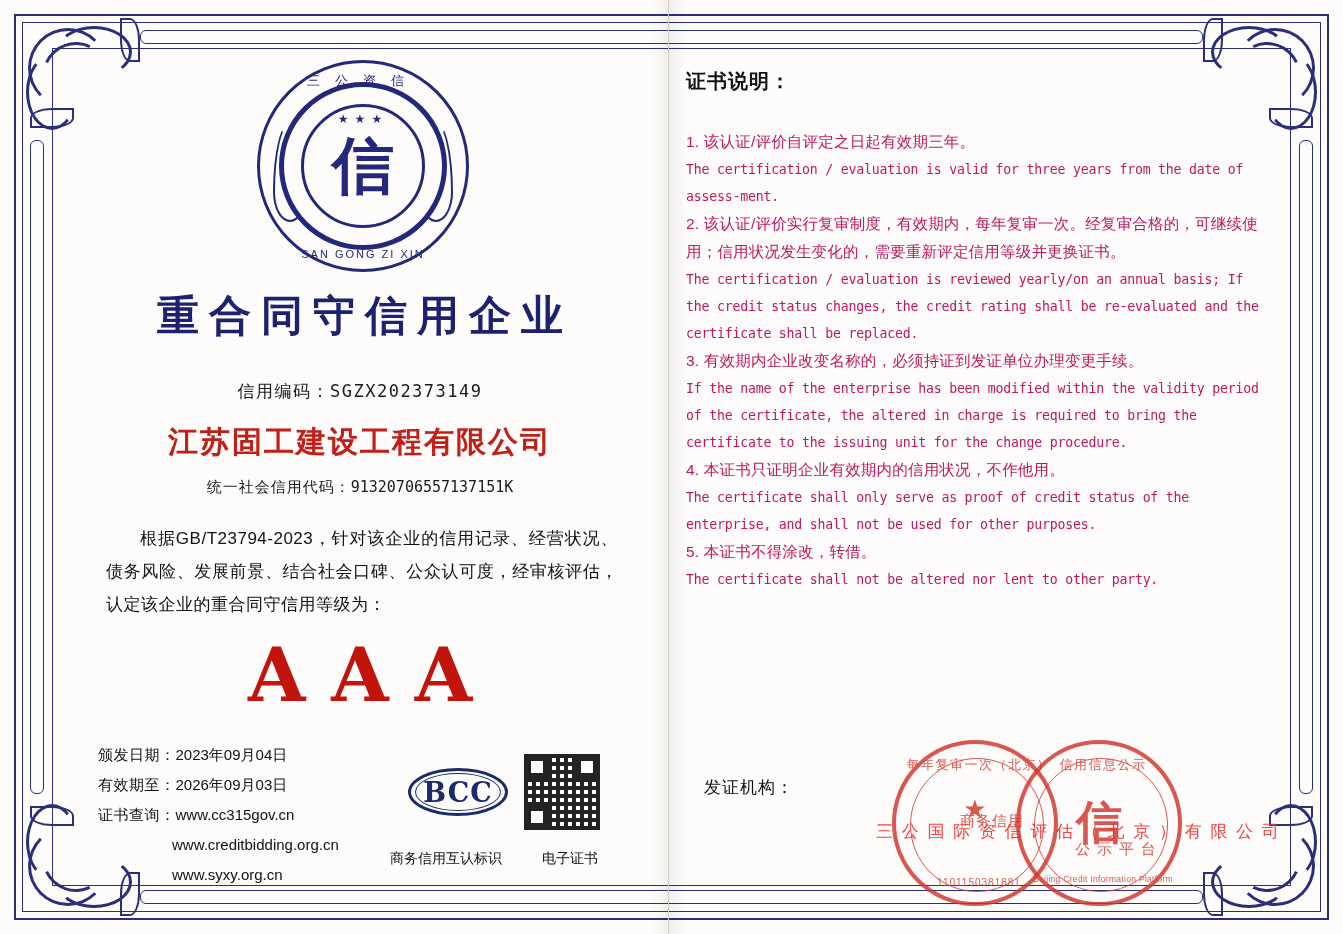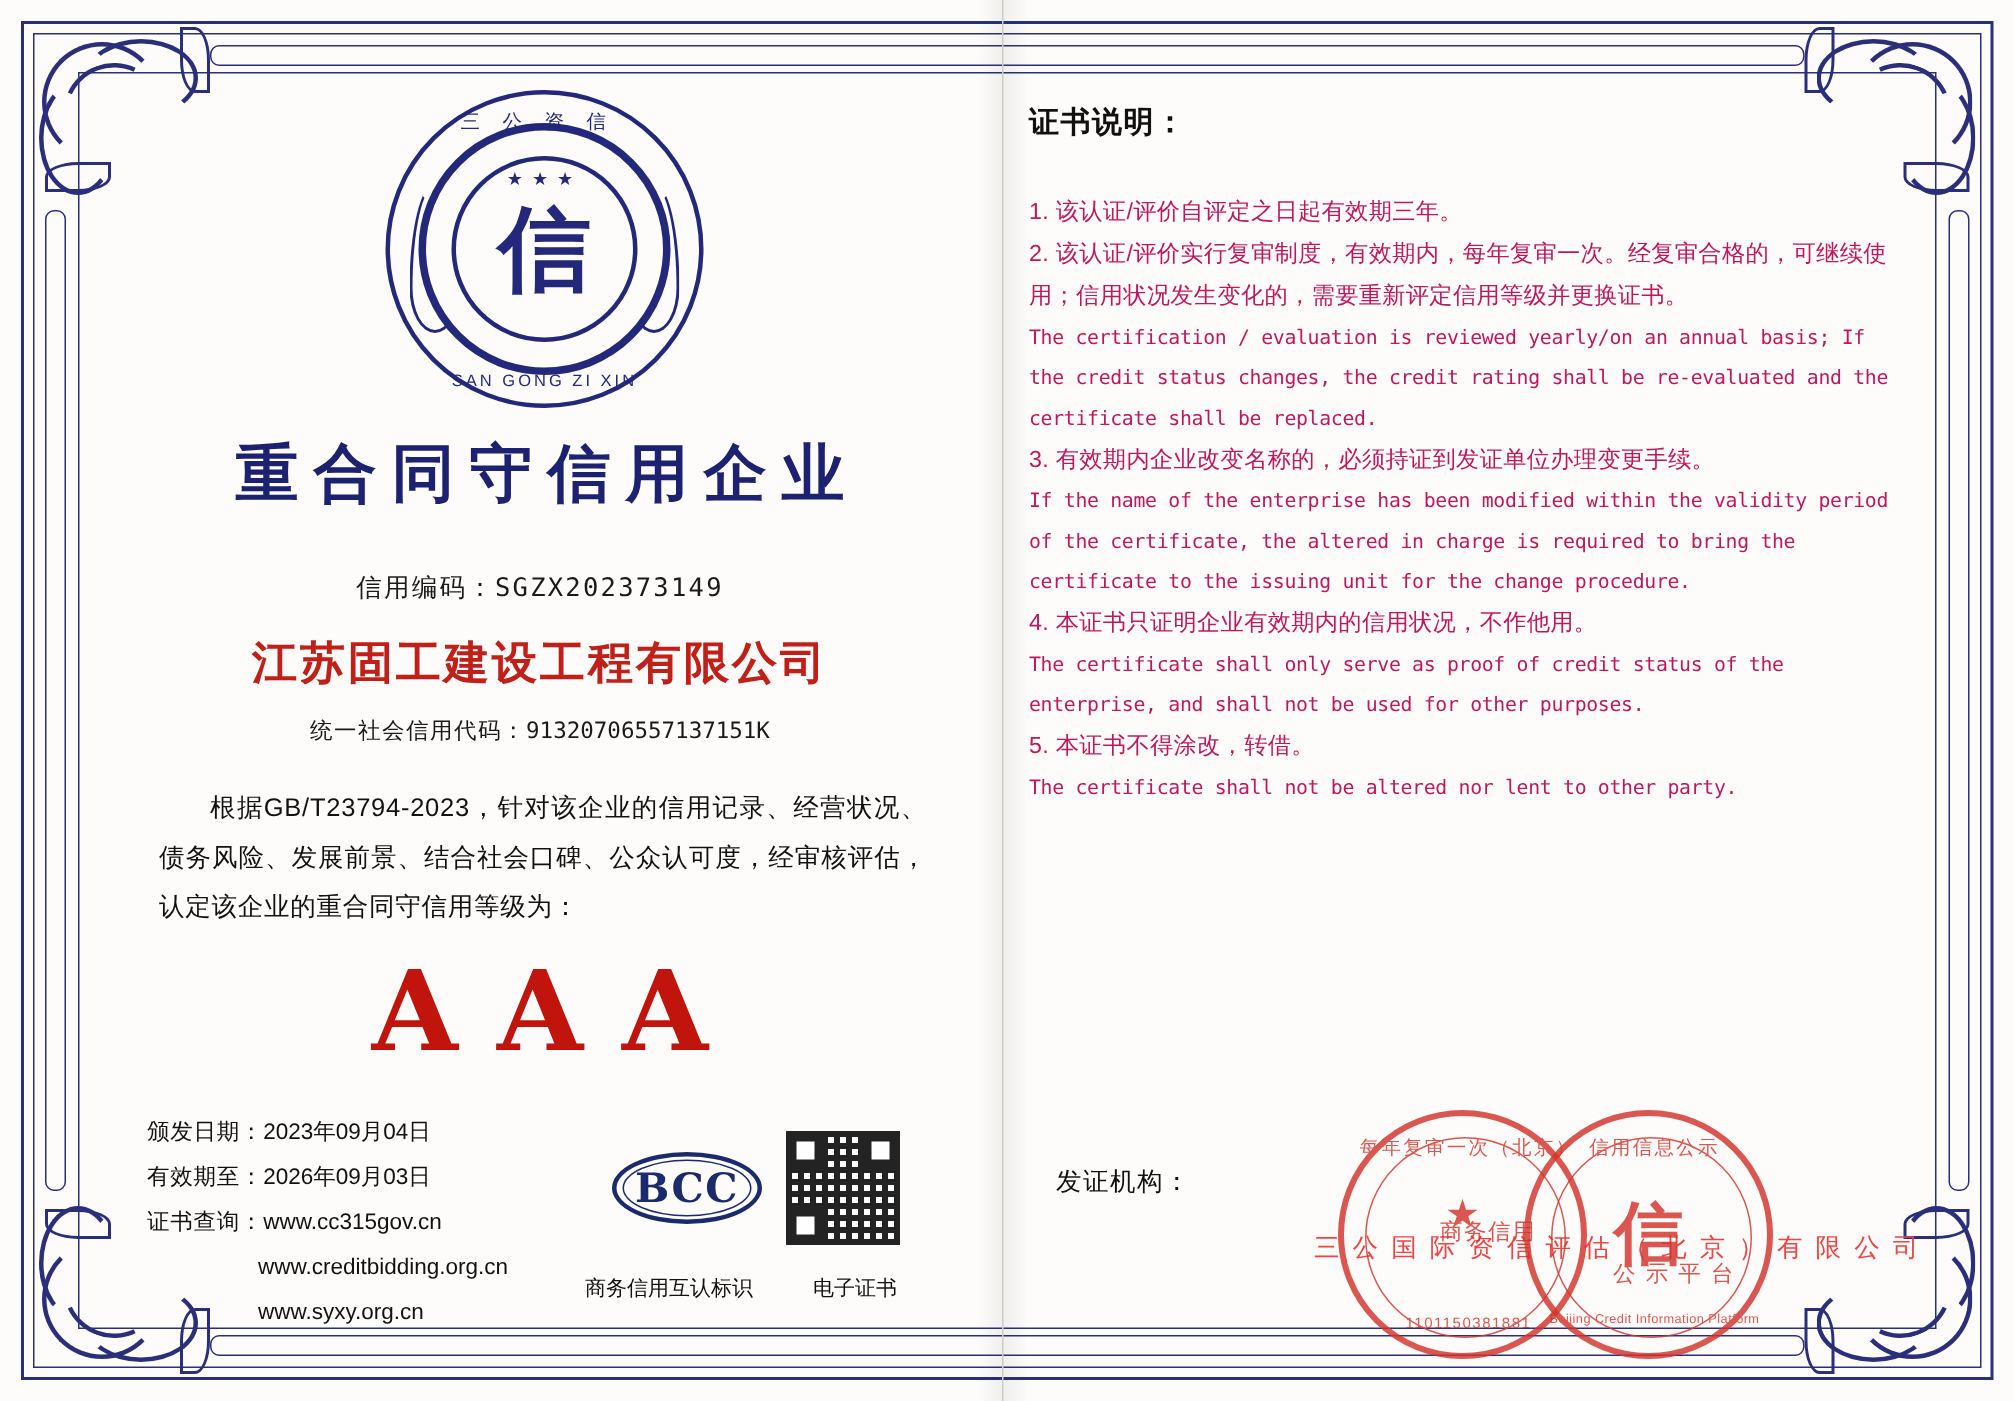--- a/index.html
+++ b/index.html
@@ -548,20 +548,21 @@
     </div>
   </div>
 
   <div class="right-panel">
 
     <div class="notes-title">证书说明：</div>
 
     <div class="notes">
       <div>
         <div class="note-cn">1. 该认证/评价自评定之日起有效期三年。</div>
+        <div class="note-en">The certification / evaluation is valid for three years from the date of assess-ment.</div>
       </div>
       <div>
         <div class="note-cn">2. 该认证/评价实行复审制度，有效期内，每年复审一次。经复审合格的，可继续使用；信用状况发生变化的，需要重新评定信用等级并更换证书。</div>
         <div class="note-en">The certification / evaluation is reviewed yearly/on an annual basis; If the credit status changes, the credit rating shall be re-evaluated and the certificate shall be replaced.</div>
       </div>
       <div>
         <div class="note-cn">3. 有效期内企业改变名称的，必须持证到发证单位办理变更手续。</div>
         <div class="note-en">If the name of the enterprise has been modified within the validity period of the certificate, the altered in charge is required to bring the certificate to the issuing unit for the change procedure.</div>
       </div>
       <div>

